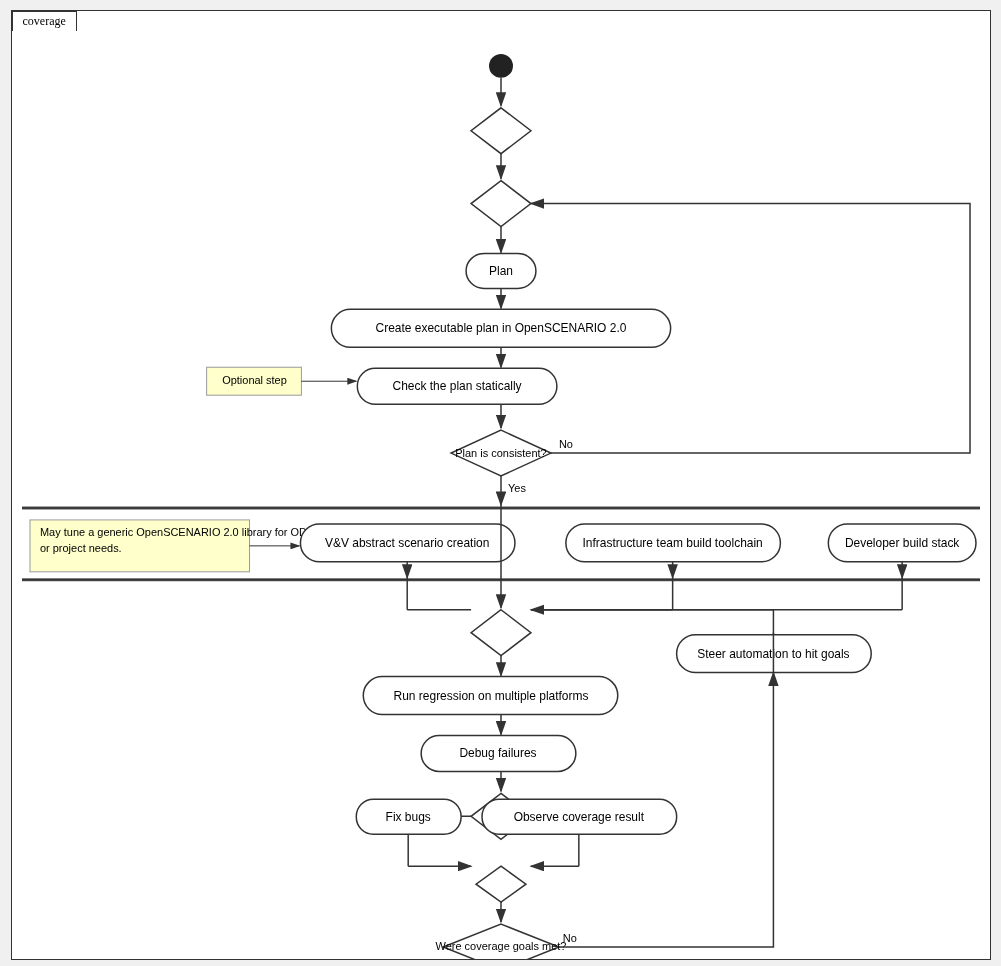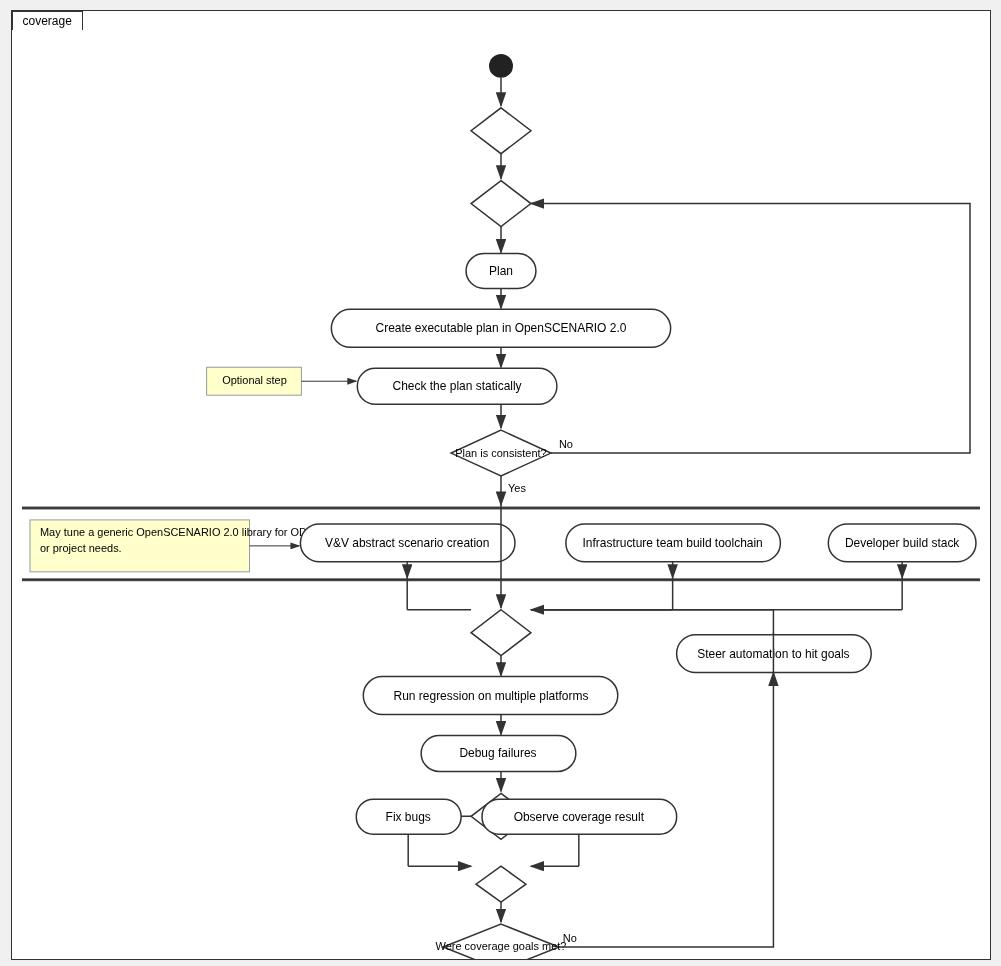--- a/index.html
+++ b/index.html
@@ -22,20 +22,21 @@
     }
     .tab-label {
       position: absolute;
       top: 0;
       left: 0;
       background: white;
       border: 1.5px solid #333;
       border-bottom: none;
       padding: 2px 10px;
       font-size: 12px;
+      font-family: Liberation Serif, serif;
     }
     svg {
       position: absolute;
       top: 0;
       left: 0;
       width: 100%;
       height: 100%;
     }
   </style>
 </head>

